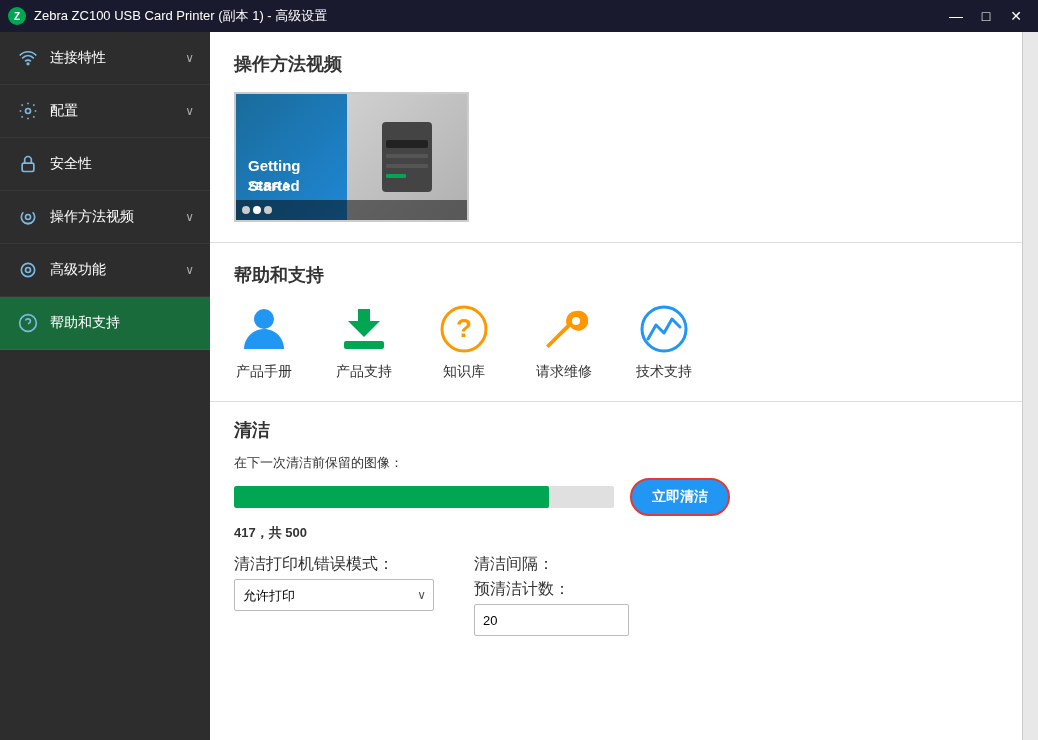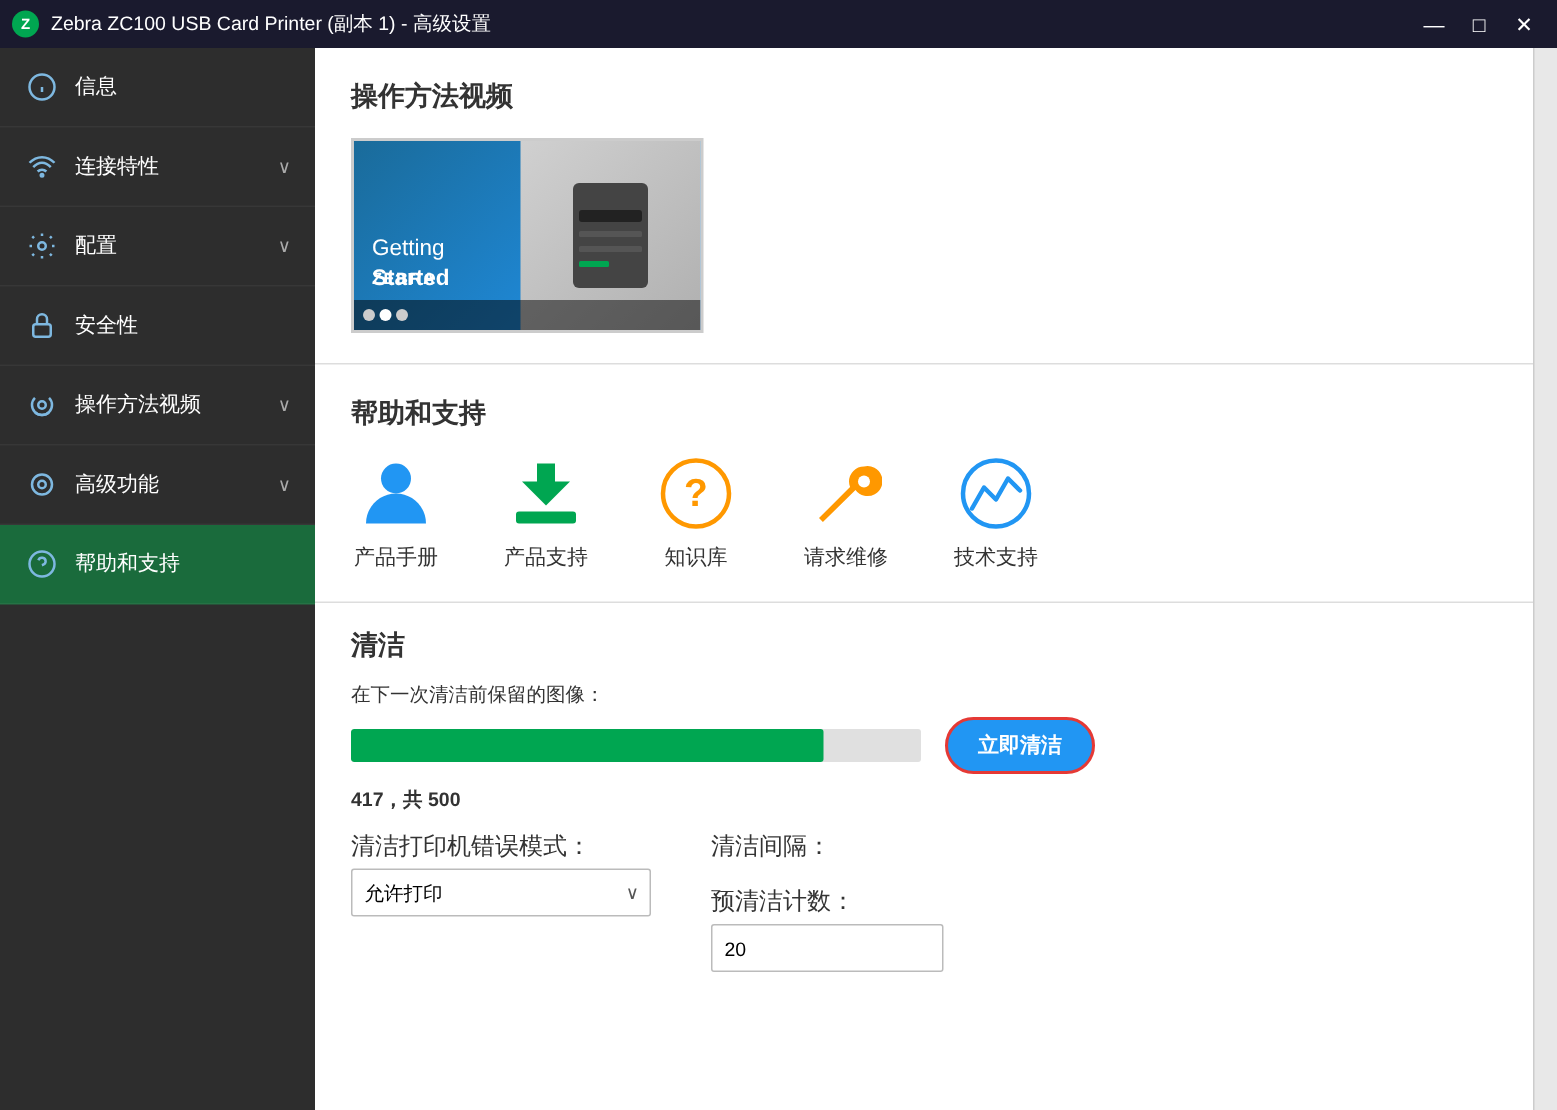--- a/index.html
+++ b/index.html
@@ -285,30 +285,20 @@
     <button class="title-btn">—</button>
     <button class="title-btn">□</button>
     <button class="title-btn close">✕</button>
   </div>
 </div>
 
 <div class="main-container">
 
   <div class="sidebar">
 
-    <div class="sidebar-item">
-      <div class="icon">
-        <svg width="20" height="20" viewBox="0 0 24 24" fill="none" stroke="#7eb8e0" stroke-width="2">
-          <circle cx="12" cy="12" r="10"></circle>
-          <line x1="12" y1="8" x2="12" y2="8" stroke-width="3"></line>
-          <line x1="12" y1="12" x2="12" y2="16"></line>
-        </svg>
-      </div>
-      <span class="label">信息</span>
-    </div>
 
     <div class="sidebar-item">
       <div class="icon">
         <svg width="20" height="20" viewBox="0 0 24 24" fill="none" stroke="#7eb8e0" stroke-width="2">
           <path d="M5 12.5c1.9-2 4.5-3.5 7-3.5s5.1 1.5 7 3.5"></path>
           <path d="M8.5 16c1-1 2.2-1.5 3.5-1.5s2.5.5 3.5 1.5"></path>
           <circle cx="12" cy="19" r="1" fill="#7eb8e0"></circle>
           <path d="M2 9c2.7-2.8 6.5-4.5 10-4.5s7.3 1.7 10 4.5"></path>
         </svg>
       </div>
@@ -373,21 +363,21 @@
 
   </div>
 
   <div class="content">
 
     <div class="section">
       <div class="section-title">操作方法视频</div>
       <div class="video-thumb">
         <div class="video-thumb-content">
           <div style="padding: 12px; color: white; z-index:1; position:absolute; left:0; top:0;">
-            <div style="font-size:15px; font-weight:normal; line-height:1.3; margin-top: 50px;">Getting</div>
+            <div style="font-size:15px; font-weight:bold; line-height:1.3; margin-top: 50px;">Getting</div>
             <div style="font-size:15px; font-weight:bold; line-height:1.3;">Started</div>
           </div>
           <div style="position:absolute; left:12px; bottom:28px; color:white; font-size:11px; font-weight:bold; letter-spacing:1px;">ZEBRA</div>
 
           <div style="position:absolute; right:0; top:0; width:120px; height:100%; background:linear-gradient(135deg,#d0d0d0,#b0b0b0); display:flex; align-items:center; justify-content:center;">
             <svg width="70" height="90" viewBox="0 0 70 90" fill="none">
               <rect x="10" y="10" width="50" height="70" rx="4" fill="#444"></rect>
               <rect x="14" y="28" width="42" height="8" rx="2" fill="#222"></rect>
               <rect x="14" y="42" width="42" height="4" rx="1" fill="#555"></rect>
               <rect x="14" y="52" width="42" height="4" rx="1" fill="#555"></rect>
@@ -480,21 +470,21 @@
         <div class="form-group">
           <label class="form-label">清洁打印机错误模式：</label>
           <div class="form-select-wrap">
             <select class="form-select">
               <option>允许打印</option>
             </select>
             <span class="select-arrow">∨</span>
           </div>
         </div>
 
-        <div style="display:flex; flex-direction:column; gap:16px;">
+        <div style="display:flex; flex-direction:column; gap:4px;">
           <div class="form-group">
             <label class="form-label">清洁间隔：</label>
           </div>
           <div class="form-group">
             <label class="form-label">预清洁计数：</label>
             <input class="form-input" type="text" value="20" style="">
           </div>
         </div>
 
       </div>

